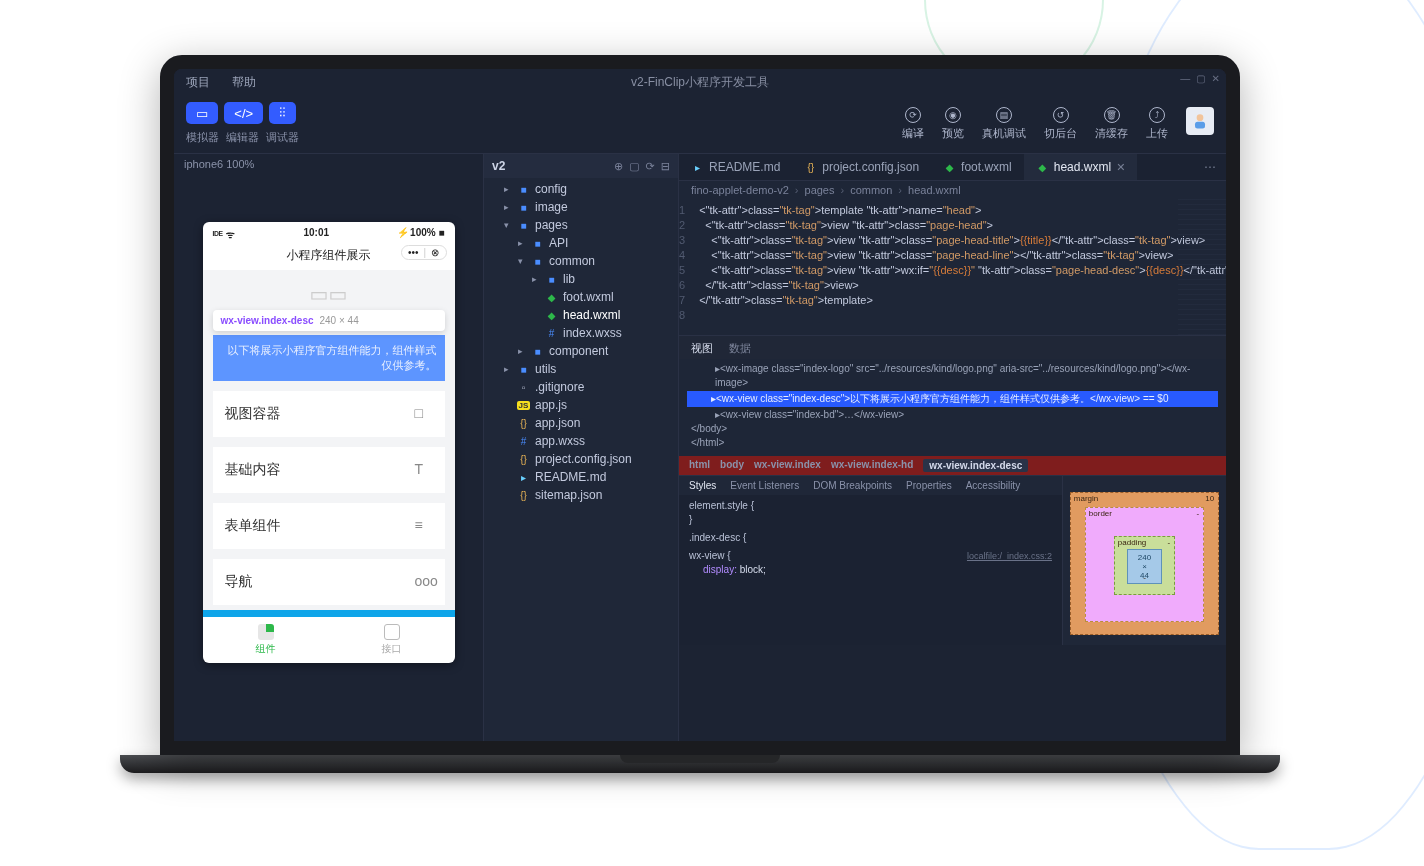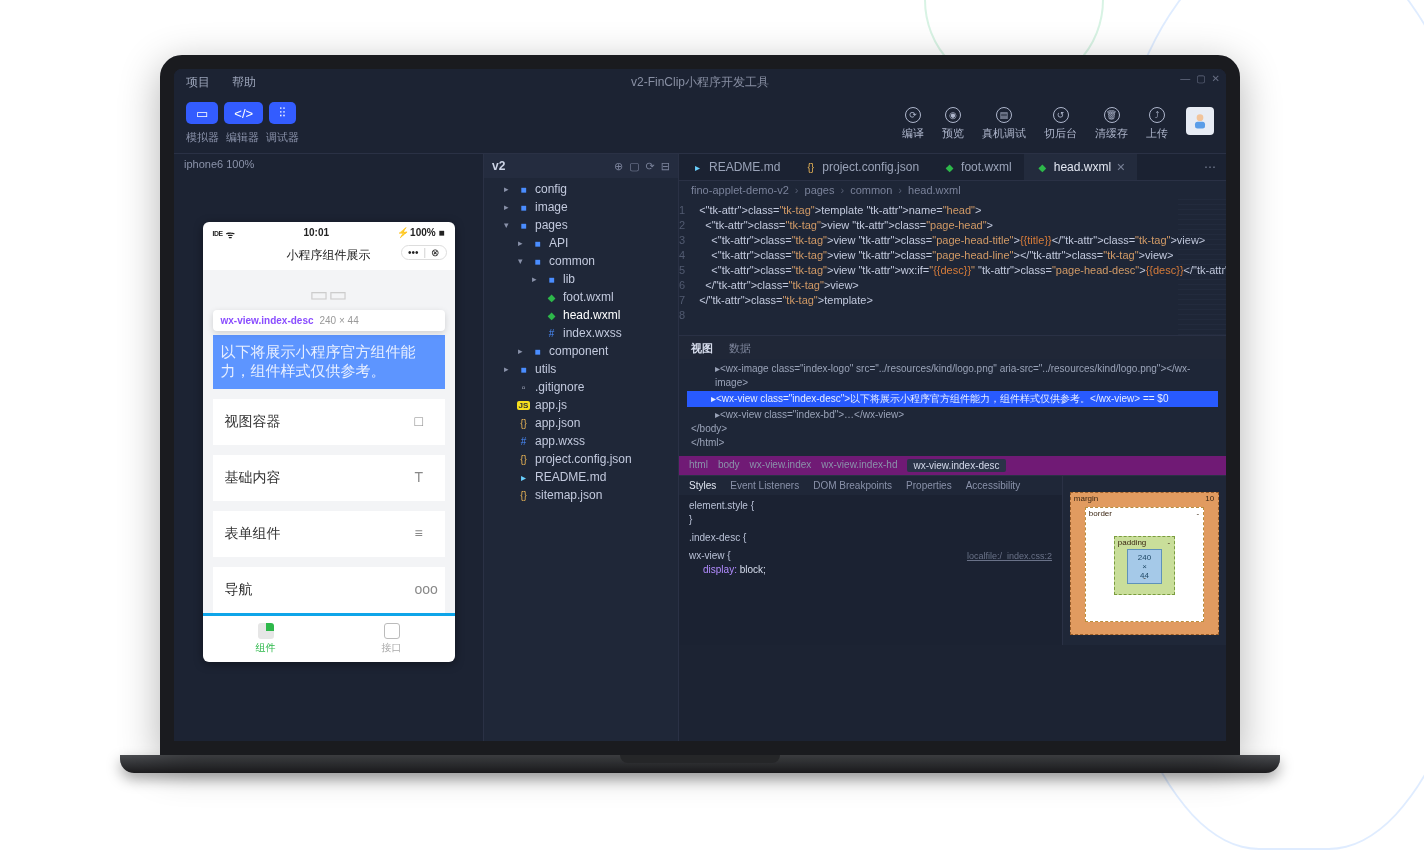--- a/index.html
+++ b/index.html
@@ -42,24 +42,24 @@
 .sim-panel { width: 310px; background: #1c2333; display: flex; flex-direction: column; border-right: 1px solid #2a3145; }
 .sim-head { padding: 4px 10px; font-size: 11px; color: #8b93aa; background: #1c2333; }
 .sim-body { flex: 1; display: flex; align-items: flex-start; justify-content: center; padding-top: 48px; }
 .phone { width: 252px; background: #fff; border-radius: 6px; color: #222; font-size: 12px; box-shadow: 0 2px 10px rgba(0,0,0,.4); }
 .ph-status { display: flex; justify-content: space-between; padding: 5px 10px 2px; font-size: 10px; font-weight: 600; }
 .ph-title { text-align: center; font-size: 12px; padding: 4px 0 6px; position: relative; font-weight: 500; }
 .ph-capsule { position: absolute; right: 8px; top: 2px; border: 1px solid #ddd; border-radius: 12px; padding: 1px 6px; font-size: 10px; display: flex; gap: 5px; align-items: center; }
 .ph-content { background: #f3f4f6; padding: 8px 10px 0; min-height: 340px; }
 .ph-sel-badge { background: #fff; border-radius: 4px; padding: 5px 8px; font-size: 10px; display: flex; gap: 6px; align-items: center; box-shadow: 0 2px 6px rgba(0,0,0,.15); position: relative; z-index: 2; }
 .ph-sel-badge .dim { color: #999; }
-.ph-selected-box { background: #5d95ff; color: #e8efff; font-size: 15px; padding: 8px; margin-top: 4px; text-align: left; }
+.ph-selected-box { background: #5d95ff; color: #e8efff; font-size: 11px; padding: 8px; margin-top: 4px; text-align: right; }
 .ph-item { background: #fff; margin-top: 10px; padding: 14px 12px; display: flex; justify-content: space-between; align-items: center; font-size: 14px; color: #333; }
 .ph-item .mi-ico { width: 18px; height: 18px; color: #888; }
-.ph-tabbar { display: flex; border-top: 3px solid #0ea5e9; }
+.ph-tabbar { display: flex; border-top: 7px solid #0ea5e9; }
 .ph-tab { flex: 1; text-align: center; padding: 7px 0; font-size: 10px; }
 .ph-tab.active { color: #2db84a; }
 .ph-tab .tb-ico { display: block; margin: 0 auto 2px; width: 16px; height: 16px; }
 
 
 .explorer { width: 195px; background: #1f2738; border-right: 1px solid #2a3145; font-size: 12px; overflow: hidden; }
 .exp-head { padding: 5px 8px; display: flex; align-items: center; justify-content: space-between; color: #cdd4e6; background: #242c3f; }
 .exp-head .mini { display: flex; gap: 6px; color: #7a829a; font-size: 11px; }
 .tree { padding: 2px 0; }
 .tnode { display: flex; align-items: center; gap: 5px; padding: 2px 4px 2px 8px; color: #c3cade; cursor: default; white-space: nowrap; }
@@ -84,43 +84,43 @@
 
 .crumbs { padding: 3px 12px; font-size: 11px; color: #7a829a; background: #1e2637; display: flex; gap: 6px; align-items: center; }
 .crumbs .sep { color: #555d72; }
 
 .code { flex: 0 0 136px; background: #1e2637; font-family: Menlo, Consolas, monospace; font-size: 11px; line-height: 15px; display: flex; position: relative; overflow: hidden; }
 .gutter { width: 36px; text-align: right; color: #515a70; padding: 4px 8px 0 0; user-select: none; }
 .src { padding: 4px 0 0 6px; white-space: pre; color: #c3cade; }
 .minimap { position: absolute; right: 0; top: 0; bottom: 0; width: 48px; background: repeating-linear-gradient(#2a3348 0 1px, transparent 1px 5px); opacity: .35; } .tk-str { color: #d19a66; } .tk-brace { color: #d77c3a; }
 
 .elements-head { display: flex; gap: 16px; padding: 5px 12px 3px; font-size: 11px; background: #202737; color: #7f879d; border-top: 1px solid #2a3145; }
-.elements-head .act { color: #d7dded; font-weight: bold; }
+.elements-head .act { color: #d7dded; }
 .dom { background: #1e2637; font-family: Menlo, Consolas, monospace; font-size: 10px; line-height: 14px; padding: 3px 12px 6px; color: #9aa3b8; }
 .dom .hl-row { background: #285aff; color: #e6ecff; padding: 1px 4px; margin: 1px -4px; }
 
-.dom-crumb { padding: 3px 10px; font-size: 10px; color: #8a92aa; background: #701a75; display: flex; gap: 10px; }
+.dom-crumb { padding: 3px 10px; font-size: 10px; color: #8a92aa; background: #7f1d1d; display: flex; gap: 10px; font-weight: bold; }
 .dom-crumb .cur { background: #2a3348; padding: 1px 6px; border-radius: 2px; color: #d3d9ea; }
 
 .devtools { display: flex; background: #1b2232; border-top: 1px solid #2a3145; min-height: 160px; }
 .styles-col { flex: 1; display: flex; flex-direction: column; font-size: 10px; }
 .styles-tabs { display: flex; gap: 14px; padding: 4px 10px; color: #8a92aa; background: #1f2738; }
 .styles-tabs .act { color: #e2e7f2; }
 .filter-row { display: flex; padding: 3px 8px; gap: 8px; color: #6a7288; border-top: 1px solid #2a3145; border-bottom: 1px solid #2a3145; }
 .filter-row .sp { margin-left: auto; }
 .css-body { padding: 4px 10px; font-family: Menlo, Consolas, monospace; line-height: 14px; }
 .css-rule { margin-bottom: 4px; }
 .css-sel { color: #b9c1d6; }
 .css-prop { color: #b28cff; padding-left: 14px; }
 .css-val { color: #d7dded; }
 .css-link { float: right; color: #6a7288; text-decoration: underline; font-size: 9px; }
 
 .box-model { width: 164px; padding: 10px; background: #1f2738; border-left: 1px solid #2a3145; display: flex; align-items: center; justify-content: center; }
 .bm-margin { background: #e19b60; padding: 14px; font-size: 8px; color: #3a2512; position: relative; border: 1px dashed #9a5d28; margin-top: 6px; }
-.bm-border { background: #ffffff; padding: 28px; border: 1px dashed #b88e3e; position: relative; }
+.bm-border { background: #f0abfc; padding: 28px; border: 1px dashed #b88e3e; position: relative; }
 .bm-padding { background: #c9de9a; padding: 12px; border: 1px dashed #7a9c3e; position: relative; }
 .bm-content { background: #a5c9e8; padding: 3px 10px; border: 1px solid #5e92b9; color: #214a68; text-align: center; }
 .bm-label { position: absolute; top: 1px; left: 3px; }
 .bm-num { position: absolute; top: 1px; right: 4px; }
 .bm-dash-c { text-align: center; margin-top: -11px; color: #3a2512; }
 </style>
 </head>
 <body>
 
 <div class="bg-curve-1"></div>

